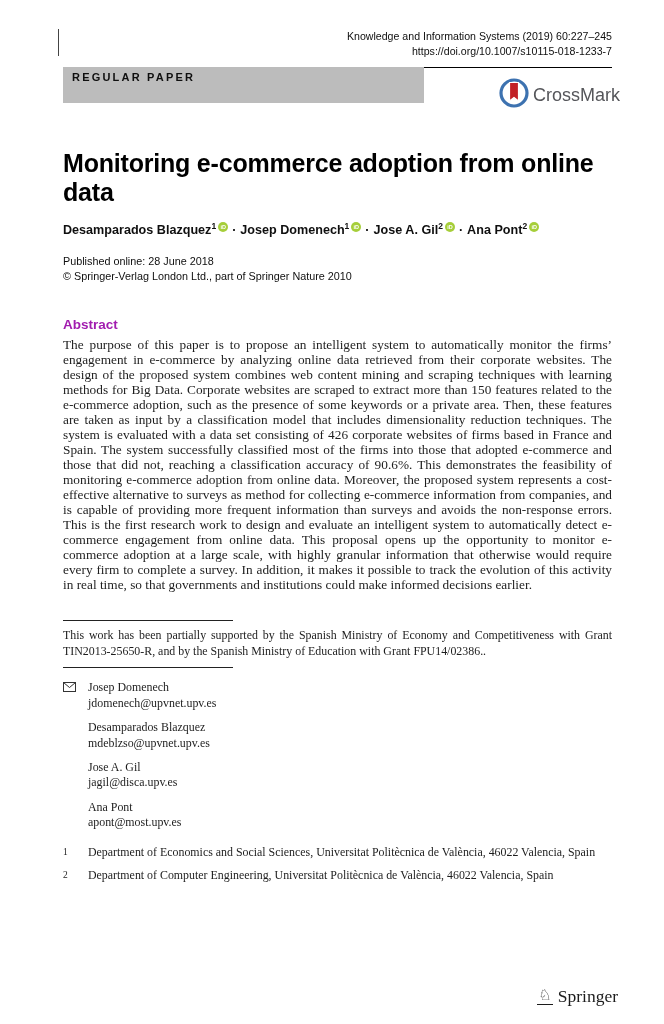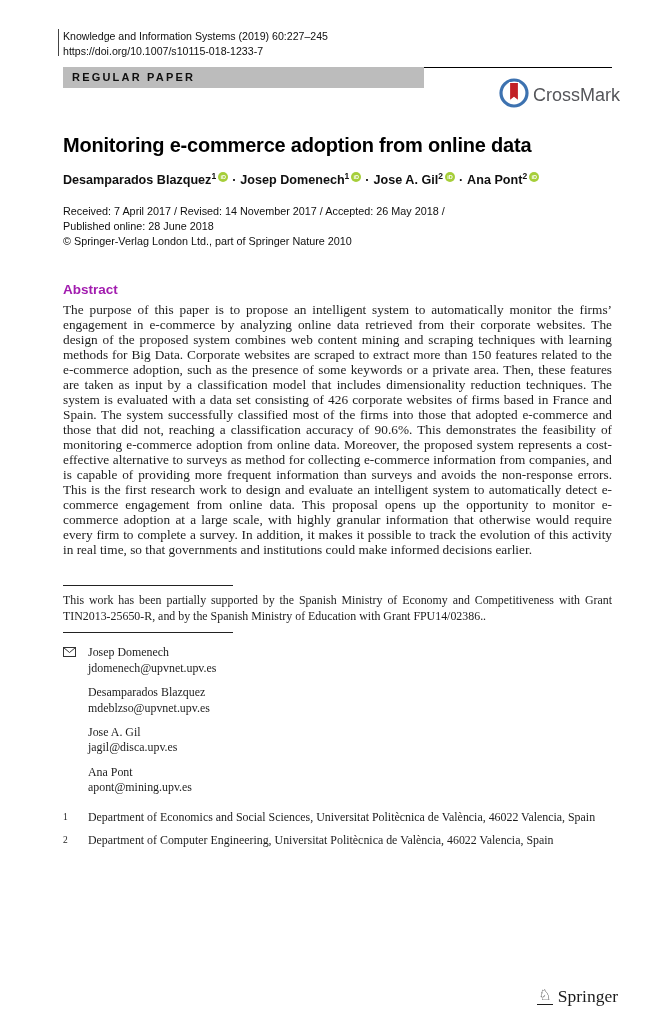--- a/index.html
+++ b/index.html
@@ -9,37 +9,37 @@
     margin:0 auto;
     background:#ffffff;
     box-sizing:border-box;
     padding:0 52px 0 63px;
     overflow:hidden;
     font-family:"Liberation Sans", sans-serif;
     color:#111;
   }
   
   .scan-line{position:absolute;left:58px;top:29px;width:1px;height:27px;background:#444;}
-  .journal-ref{padding-top:29px;font-size:10.6px;line-height:15px;color:#0f0f0f;}
+  .journal-ref{padding-top:29px;font-size:10.6px;line-height:15px;color:#0f0f0f;text-align:right;}
   .journal-ref a{color:#0f0f0f;text-decoration:none;}
   .typebar-row{display:flex;align-items:flex-start;margin-top:8px;}
   .type-bar{
-    width:352px;height:21px;line-height:21px;
+    width:352px;height:36px;line-height:21px;
     background:var(--typebar-gray,#bcbcbc);
     font-weight:700;font-size:11px;letter-spacing:2.2px;
     padding-left:9px;color:#0f0f0f;
   }
   .type-rule{flex:1;border-top:1.6px solid #000;height:0;}
   .crossmark{
     position:absolute;top:78px;right:44px;
     display:flex;align-items:center;gap:4px;cursor:pointer;
   }
   .crossmark-label{font-size:18px;color:var(--crossmark-text,#55565a);}
   
-  .article-title{margin-top:46px;font-size:20px;font-weight:700;letter-spacing:-0.2px;color:#000;}
+  .article-title{margin-top:46px;font-size:25px;font-weight:700;letter-spacing:-0.2px;color:#000;}
   .authors{margin-top:15px;font-size:12.6px;font-weight:700;color:#0f0f0f;white-space:nowrap;}
   .authors sup{font-size:8.5px;vertical-align:super;line-height:0;}
   .author-sep{display:inline-block;margin:0 4px;font-weight:700;}
   .orcid{
     display:inline-block;width:10px;height:10px;border-radius:50%;
     background:var(--orcid-green,#a6ce39);
     color:#fff;font-size:5.5px;font-weight:700;line-height:10px;
     text-align:center;vertical-align:super;margin-left:2px;cursor:pointer;
   }
   
@@ -105,21 +105,20 @@
     <span class="crossmark-label">CrossMark</span>
   </div>
 
   <h1 class="article-title" style="margin-bottom:0;">Monitoring e-commerce adoption from online data</h1>
 
   <div class="authors">
     <span><span>Desamparados Blazquez</span><sup>1</sup><span class="orcid"><span>iD</span></span></span><span class="author-sep">·</span><span><span>Josep Domenech</span><sup>1</sup><span class="orcid"><span>iD</span></span></span><span class="author-sep">·</span><span><span>Jose A. Gil</span><sup>2</sup><span class="orcid"><span>iD</span></span></span><span class="author-sep">·</span><span><span>Ana Pont</span><sup>2</sup><span class="orcid"><span>iD</span></span></span>
   </div>
 
   <div class="history">
-    <div>Received: 7 April 2017 / Revised: 14 November 2017 / Accepted: 26 May 2018 /</div>
     <div>Published online: 28 June 2018</div>
     <div>© Springer-Verlag London Ltd., part of Springer Nature 2010</div>
   </div>
 
   <div class="abstract-heading">Abstract</div>
   <div class="abstract-body">The purpose of this paper is to propose an intelligent system to automatically monitor the firms’ engagement in e-commerce by analyzing online data retrieved from their corporate websites. The design of the proposed system combines web content mining and scraping techniques with learning methods for Big Data. Corporate websites are scraped to extract more than 150 features related to the e-commerce adoption, such as the presence of some keywords or a private area. Then, these features are taken as input by a classification model that includes dimensionality reduction techniques. The system is evaluated with a data set consisting of 426 corporate websites of firms based in France and Spain. The system successfully classified most of the firms into those that adopted e-commerce and those that did not, reaching a classification accuracy of 90.6%. This demonstrates the feasibility of monitoring e-commerce adoption from online data. Moreover, the proposed system represents a cost-effective alternative to surveys as method for collecting e-commerce information from companies, and is capable of providing more frequent information than surveys and avoids the non-response errors. This is the first research work to design and evaluate an intelligent system to automatically detect e-commerce engagement from online data. This proposal opens up the opportunity to monitor e-commerce adoption at a large scale, with highly granular information that otherwise would require every firm to complete a survey. In addition, it makes it possible to track the evolution of this activity in real time, so that governments and institutions could make informed decisions earlier.</div>
 
   <div class="fn-rule first"></div>
   <div class="funding">This work has been partially supported by the Spanish Ministry of Economy and Competitiveness with Grant TIN2013-25650-R, and by the Spanish Ministry of Education with Grant FPU14/02386..</div>
   <div class="fn-rule second"></div>
@@ -148,21 +147,21 @@
       <span class="icon-cell"></span>
       <span>
         <div>Jose A. Gil</div>
         <a href="#">jagil@disca.upv.es</a>
       </span>
     </div>
     <div class="contact">
       <span class="icon-cell"></span>
       <span>
         <div>Ana Pont</div>
-        <a href="#">apont@mining.upv.es</a>
+        <a href="#">apont@most.upv.es</a>
       </span>
     </div>
   </div>
 
   <div class="affiliations">
     <div class="affil">
       <span class="sup-cell">1</span>
       <span>Department of Economics and Social Sciences, Universitat Politècnica de València, 46022 Valencia, Spain</span>
     </div>
     <div class="affil">

